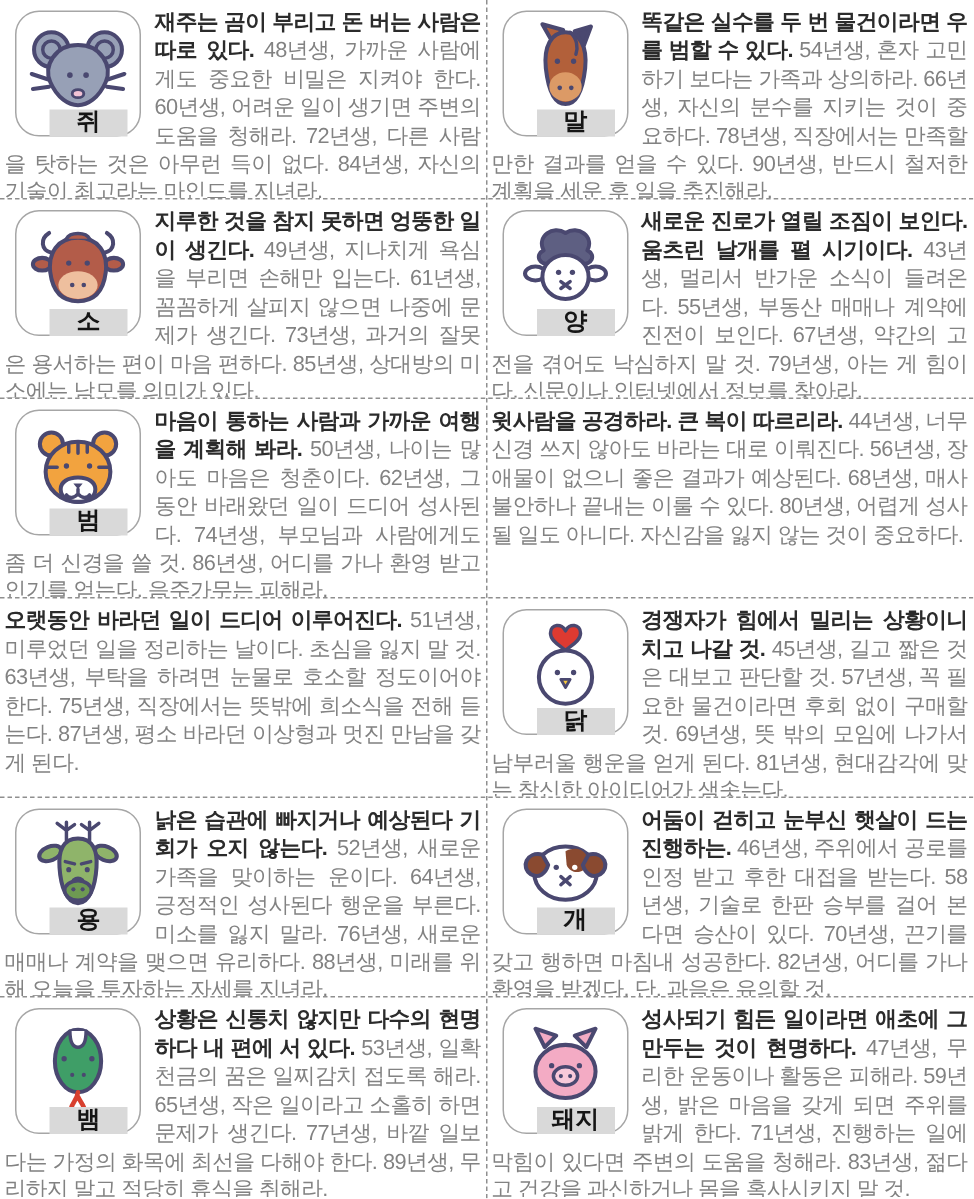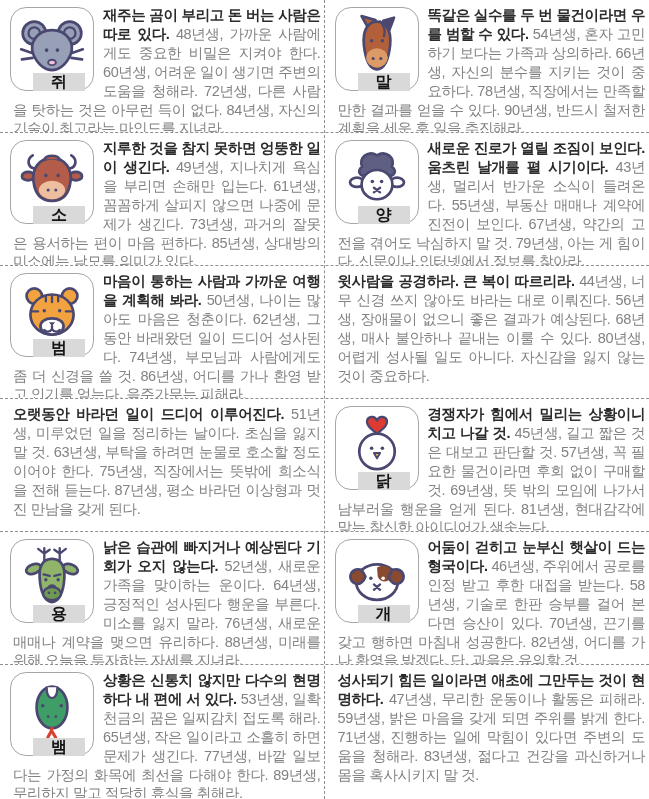--- a/index.html
+++ b/index.html
@@ -17,21 +17,21 @@
     border:1.5px solid #a6a6a6;border-radius:16px;background:#fff;
     position:relative;box-sizing:border-box;
   }
   .iconbox svg{display:block;width:74px;height:74px;margin:2px auto 0;}
   .animal-label{
     position:absolute;bottom:-1px;left:22px;height:18px;line-height:18px;
     background:#d9d9d9;color:#151515;font-weight:bold;font-size:16px;
     padding:0 9px;min-width:34px;text-align:center;white-space:nowrap;z-index:2;
   }
   .fortune{
-    margin:6px 1px 0 11px;font-size:14.5px;line-height:18.9px;
+    margin:6px 1px 0 1px;font-size:14.5px;line-height:18.9px;
     color:#828282;text-align:justify;letter-spacing:-0.4px;
   }
   .fortune strong{color:#2b2b2b;font-weight:bold;}
 </style>
 </head>
 <body>
 
 <div class="page">
   <div class="vdivider"></div>
 
@@ -196,21 +196,21 @@
             <path d="M48 33 C60 27 70 35 66 46 C63 53 52 53 49 45 Z" fill="#8a4a30" stroke="none"></path>
             <path d="M28 36 C14 33 9 47 18 53 C25 57 31 52 33 45 Z" fill="#8a4a30"></path>
             <path d="M68 36 C82 33 87 47 78 53 C71 57 65 52 63 45 Z" fill="#8a4a30"></path>
             <circle cx="40" cy="47" r="2.3" fill="#4a4870" stroke="none"></circle>
               <circle cx="56" cy="47" r="2.3" fill="#ffffff" stroke="none"></circle>
             <path d="M44 55 L52 62 M52 55 L44 62" stroke-width="3"></path>
           </g>
         </svg>
         <div class="animal-label">개</div>
       </div>
-      <p class="fortune"><strong>어둠이 걷히고 눈부신 햇살이 드는 형국이다.</strong> <span>46년생, 주위에서 공로를 인정 받고 후한 대접을 받는다. 58년생, 기술로 한판 승부를 걸어 본다면 승산이 있다. 70년생, 끈기를 갖고 행하면 마침내 성공한다. 82년생, 어디를 가나 환영을 받겠다. 단, 과음은 유의할 것.</span></p>
+      <p class="fortune"><strong>어둠이 걷히고 눈부신 햇살이 드는 진행하는.</strong> <span>46년생, 주위에서 공로를 인정 받고 후한 대접을 받는다. 58년생, 기술로 한판 승부를 걸어 본다면 승산이 있다. 70년생, 끈기를 갖고 행하면 마침내 성공한다. 82년생, 어디를 가나 환영을 받겠다. 단, 과음은 유의할 것.</span></p>
     </section>
   </div>
 
   <div class="row">
     <section class="cell">
       <div class="iconbox">
         <svg viewBox="0 0 96 96">
           <g stroke="#4a4870" stroke-width="3.5" stroke-linecap="round" stroke-linejoin="round">
             <ellipse cx="48" cy="42" rx="20" ry="27" fill="#3f9e67"></ellipse>
             <path d="M41 16 C41 26 44 30 48 30 C52 30 55 26 55 16" fill="#ffffff" stroke-width="3"></path>
@@ -219,16 +219,31 @@
             <circle cx="43" cy="54" r="1.8" fill="#4a4870" stroke="none"></circle>
               <circle cx="53" cy="54" r="1.8" fill="#4a4870" stroke="none"></circle>
             <path d="M48 69 C47 76 43 78 42 83 M48 73 C50 77 52 79 53 82" fill="none" stroke="#d8402f" stroke-width="4"></path>
           </g>
         </svg>
         <div class="animal-label">뱀</div>
       </div>
       <p class="fortune"><strong>상황은 신통치 않지만 다수의 현명하다 내 편에 서 있다.</strong> <span>53년생, 일확천금의 꿈은 일찌감치 접도록 해라. 65년생, 작은 일이라고 소홀히 하면 문제가 생긴다. 77년생, 바깥 일보다는 가정의 화목에 최선을 다해야 한다. 89년생, 무리하지 말고 적당히 휴식을 취해라.</span></p>
     </section>
     <section class="cell">
+      <div class="iconbox">
+        <svg viewBox="0 0 96 96">
+          <g stroke="#4a4870" stroke-width="3.5" stroke-linecap="round" stroke-linejoin="round">
+            <path d="M30 30 L22 14 L40 20 Z" fill="#f3abc4"></path>
+            <path d="M66 30 L74 14 L56 20 Z" fill="#f3abc4"></path>
+            <ellipse cx="48" cy="51" rx="26" ry="23" fill="#f3abc4"></ellipse>
+            <circle cx="36" cy="46" r="2.3" fill="#4a4870" stroke="none"></circle>
+              <circle cx="60" cy="46" r="2.3" fill="#4a4870" stroke="none"></circle>
+            <ellipse cx="48" cy="55" rx="10.5" ry="8" fill="#f8c9da" stroke-width="3"></ellipse>
+            <circle cx="44" cy="55" r="1.8" fill="#4a4870" stroke="none"></circle>
+              <circle cx="52" cy="55" r="1.8" fill="#4a4870" stroke="none"></circle>
+          </g>
+        </svg>
+        <div class="animal-label">돼지</div>
+      </div>
       <p class="fortune"><strong>성사되기 힘든 일이라면 애초에 그만두는 것이 현명하다.</strong> <span>47년생, 무리한 운동이나 활동은 피해라. 59년생, 밝은 마음을 갖게 되면 주위를 밝게 한다. 71년생, 진행하는 일에 막힘이 있다면 주변의 도움을 청해라. 83년생, 젊다고 건강을 과신하거나 몸을 혹사시키지 말 것.</span></p>
     </section>
   </div>
 </div>
 
 </body></html>

